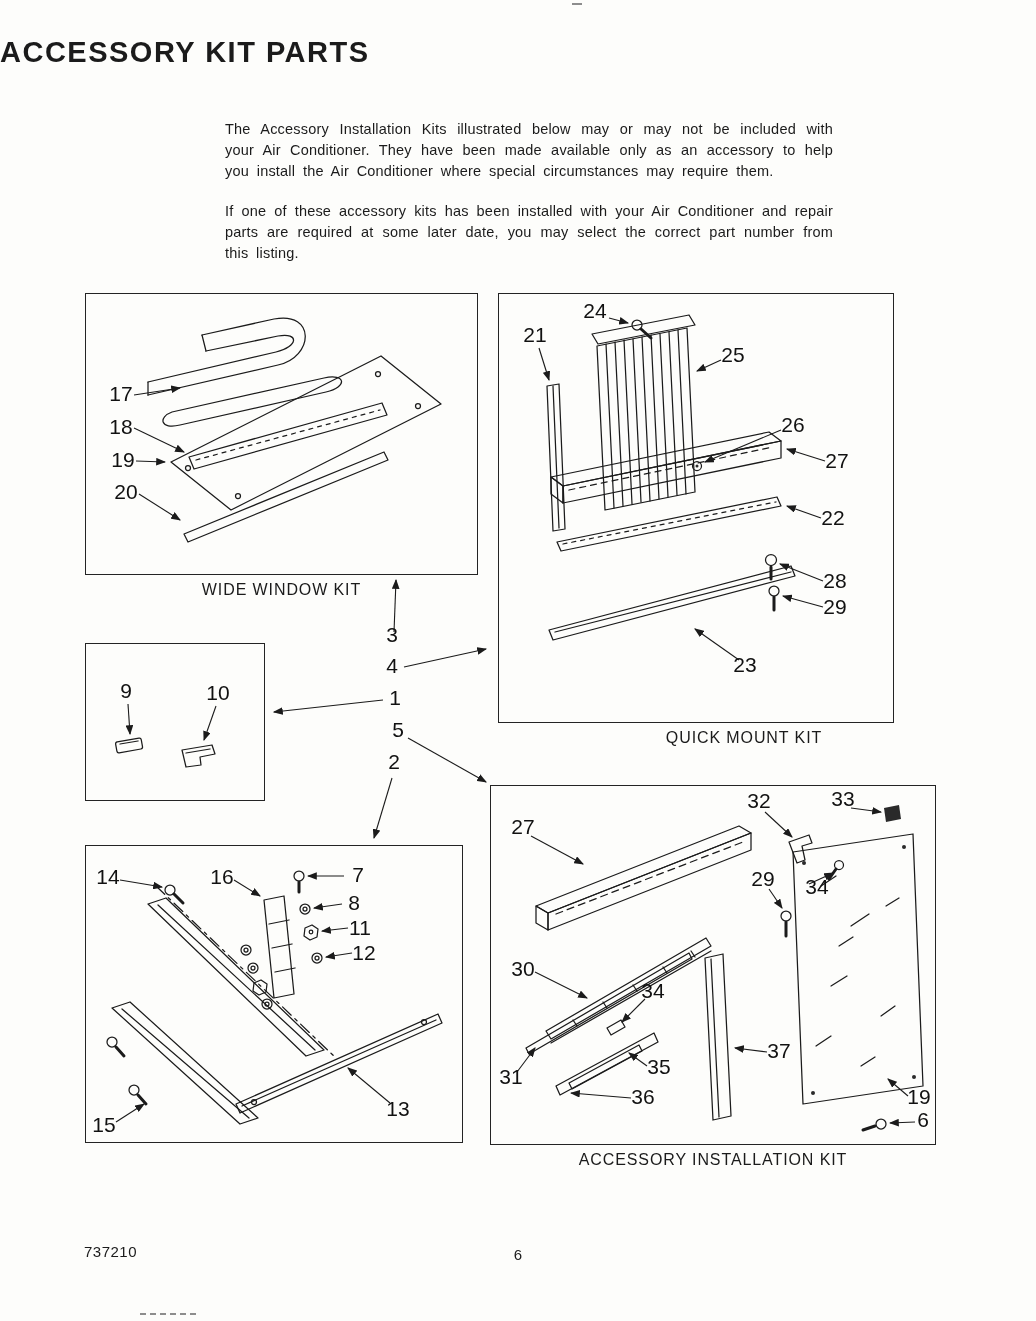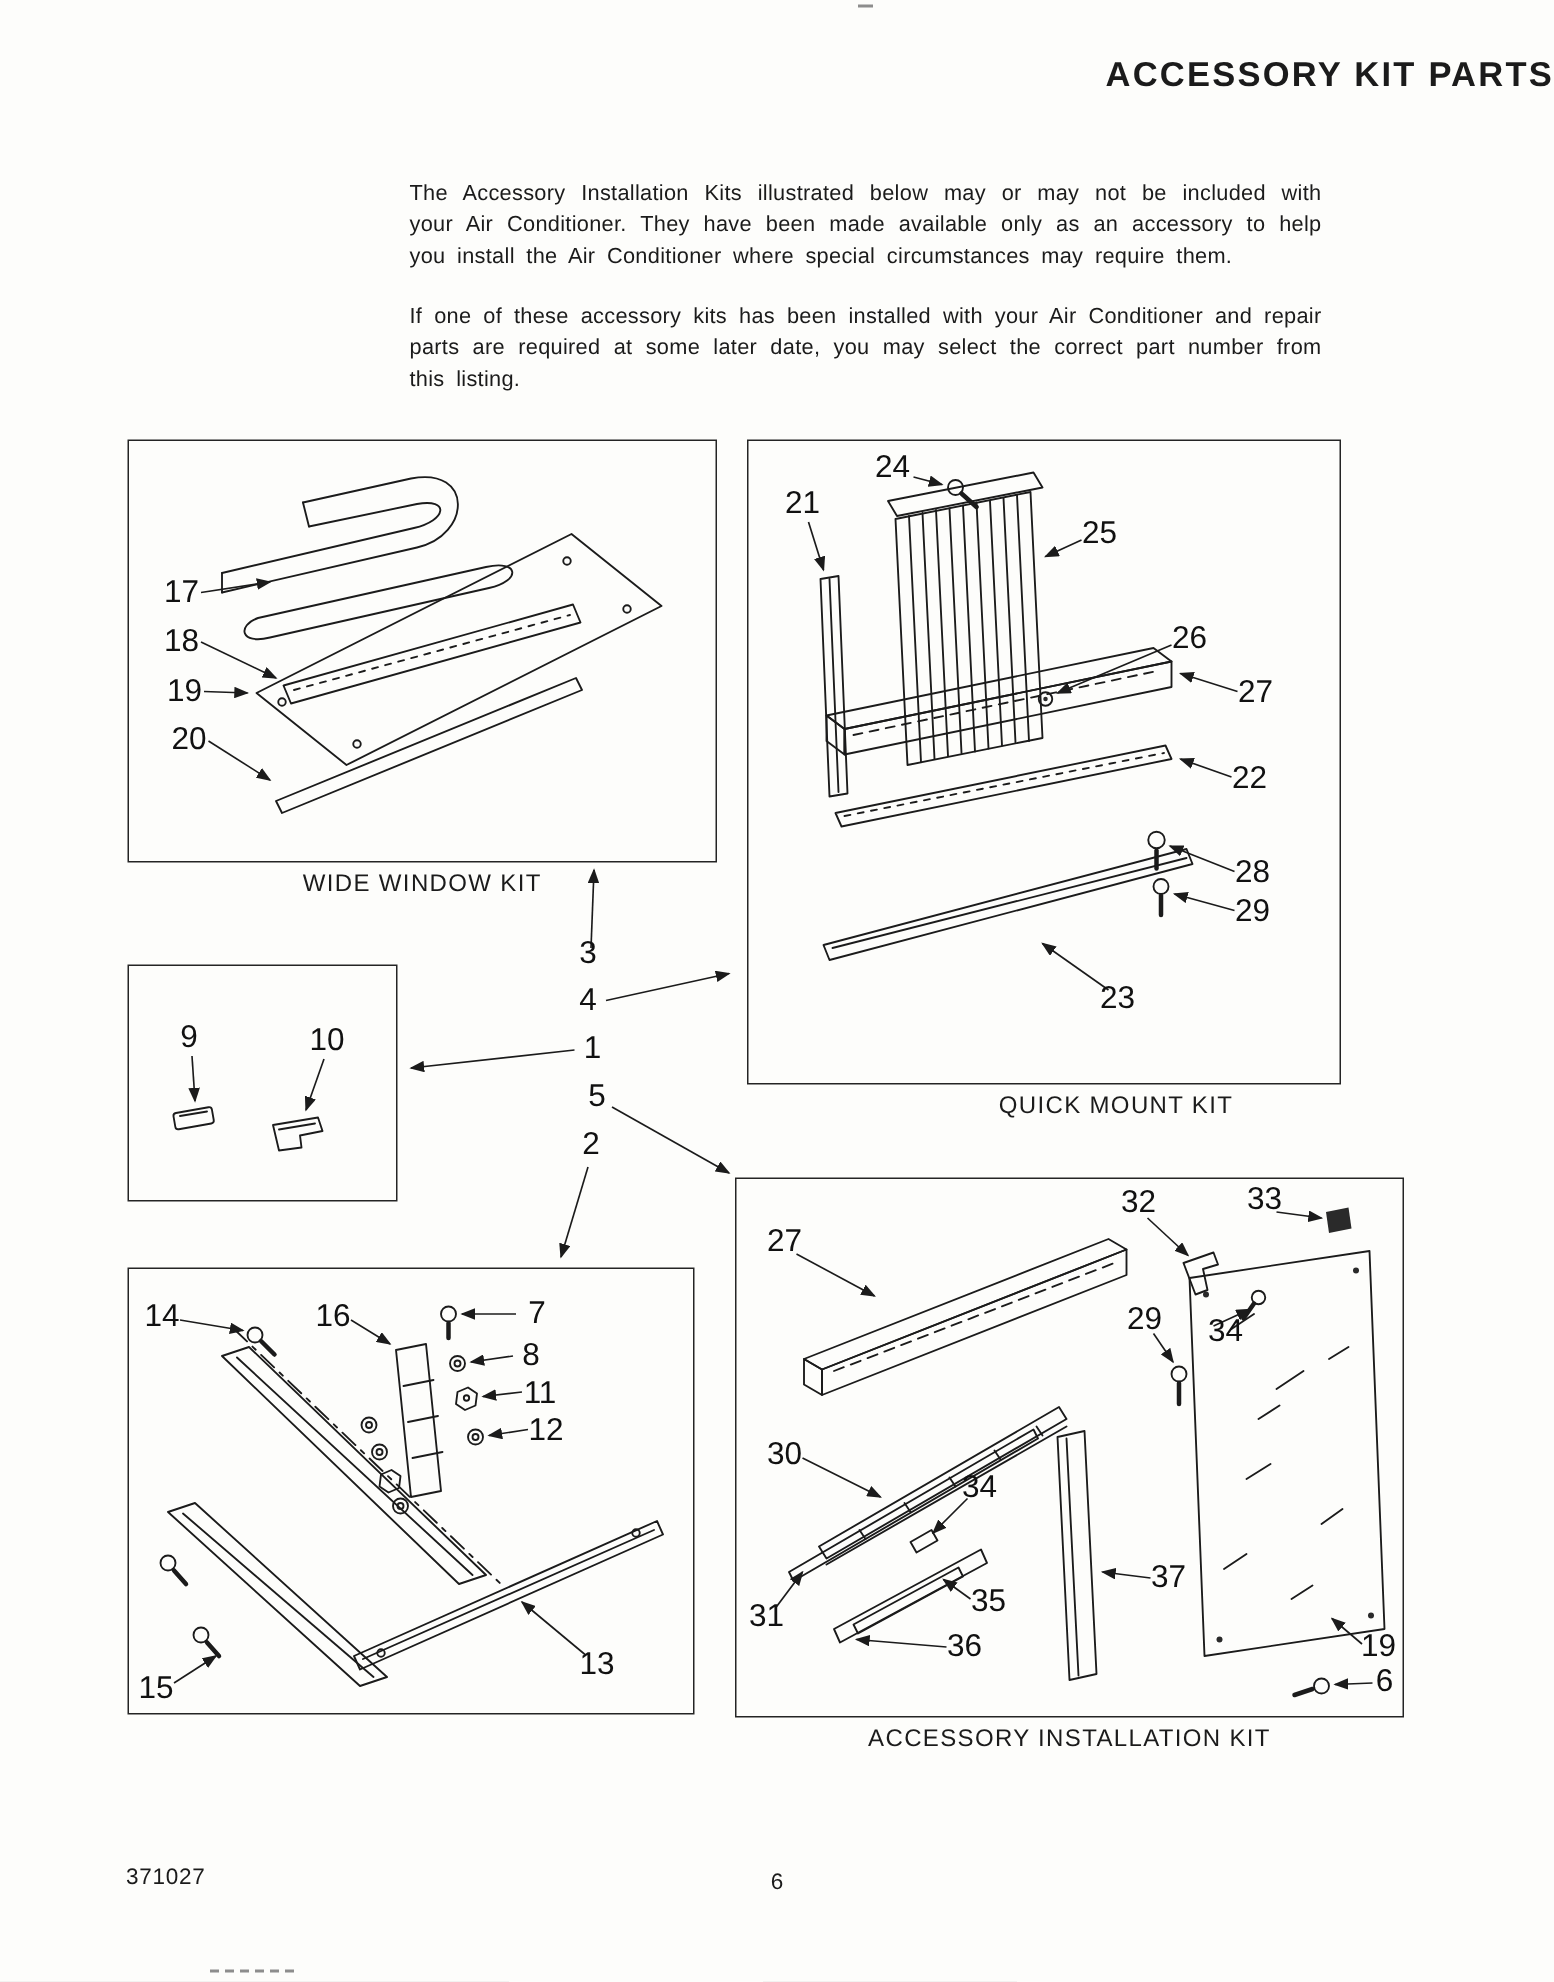--- a/index.html
+++ b/index.html
@@ -2,26 +2,26 @@
 <html><head>
 <meta charset="utf-8">
 <style>
   * { box-sizing: border-box; }
   html, body { margin: 0; padding: 0; background: #e9e9e9; }
   .page {
     position: relative; width: 1036px; height: 1321px; margin: 0 auto;
     background: #fdfdfb; color: #1b1b1b;
     font-family: "Liberation Sans", sans-serif; overflow: hidden;
   }
-  .doc-title { position: absolute; left: 0; top: 36px; width: 100%; text-align: right;
-    font-size: 23px; font-weight: 800; letter-spacing: 1.5px; }
+  .doc-title { position: absolute; left: 0; top: 36px; width: 100%; text-align: left;
+    font-size: 29px; font-weight: 800; letter-spacing: 1.5px; }
   .doc-model { position: absolute; left: 0; top: 77px; width: 100%; text-align: center;
     font-size: 16px; font-weight: 700; }
   .intro { position: absolute; left: 225px; width: 608px; font-size: 14.5px;
-    line-height: 1.45; text-align: justify; word-spacing: 3.5px; letter-spacing: 0.2px; margin-left: 48px; }
+    line-height: 1.45; text-align: justify; word-spacing: 3.5px; letter-spacing: 0.2px; }
   .intro.p1 { top: 119px; }
   .intro.p2 { top: 201px; }
   .kit-box { position: absolute; border: 1.6px solid #242424; }
   .kit-box svg { position: absolute; left: 0; top: 0; }
   .kit-label { position: absolute; text-align: center; font-size: 16px; font-weight: 400;
     letter-spacing: 0.9px; }
   .connector-layer { position: absolute; left: 260px; top: 570px; }
   .footer-doc { position: absolute; left: 84px; top: 1243px; font-size: 15px; letter-spacing: 0.5px; }
   .footer-page { position: absolute; left: 0; top: 1246px; width: 100%; text-align: center; font-size: 15px; }
   .ln { stroke: #1b1b1b; stroke-width: 1.25; fill: none; stroke-linejoin: round; stroke-linecap: round; }
@@ -340,16 +340,16 @@
       <text class="callout" x="162" y="212" text-anchor="middle">34</text>
       <text class="callout" x="168" y="288" text-anchor="middle">35</text>
       <text class="callout" x="152" y="318" text-anchor="middle">36</text>
       <text class="callout" x="288" y="272" text-anchor="middle">37</text>
       <text class="callout" x="428" y="318" text-anchor="middle">19</text>
       <text class="callout" x="432" y="341" text-anchor="middle">6</text>
     </svg>
   </div>
   <div class="kit-label" style="left:490px; top:1151px; width:446px;">ACCESSORY INSTALLATION KIT</div>
 
-  <div class="footer-doc">371027</div>
+  <div class="footer-doc">737210</div>
   <div class="footer-page">6</div>
 
 </div>
 
 </body></html>

